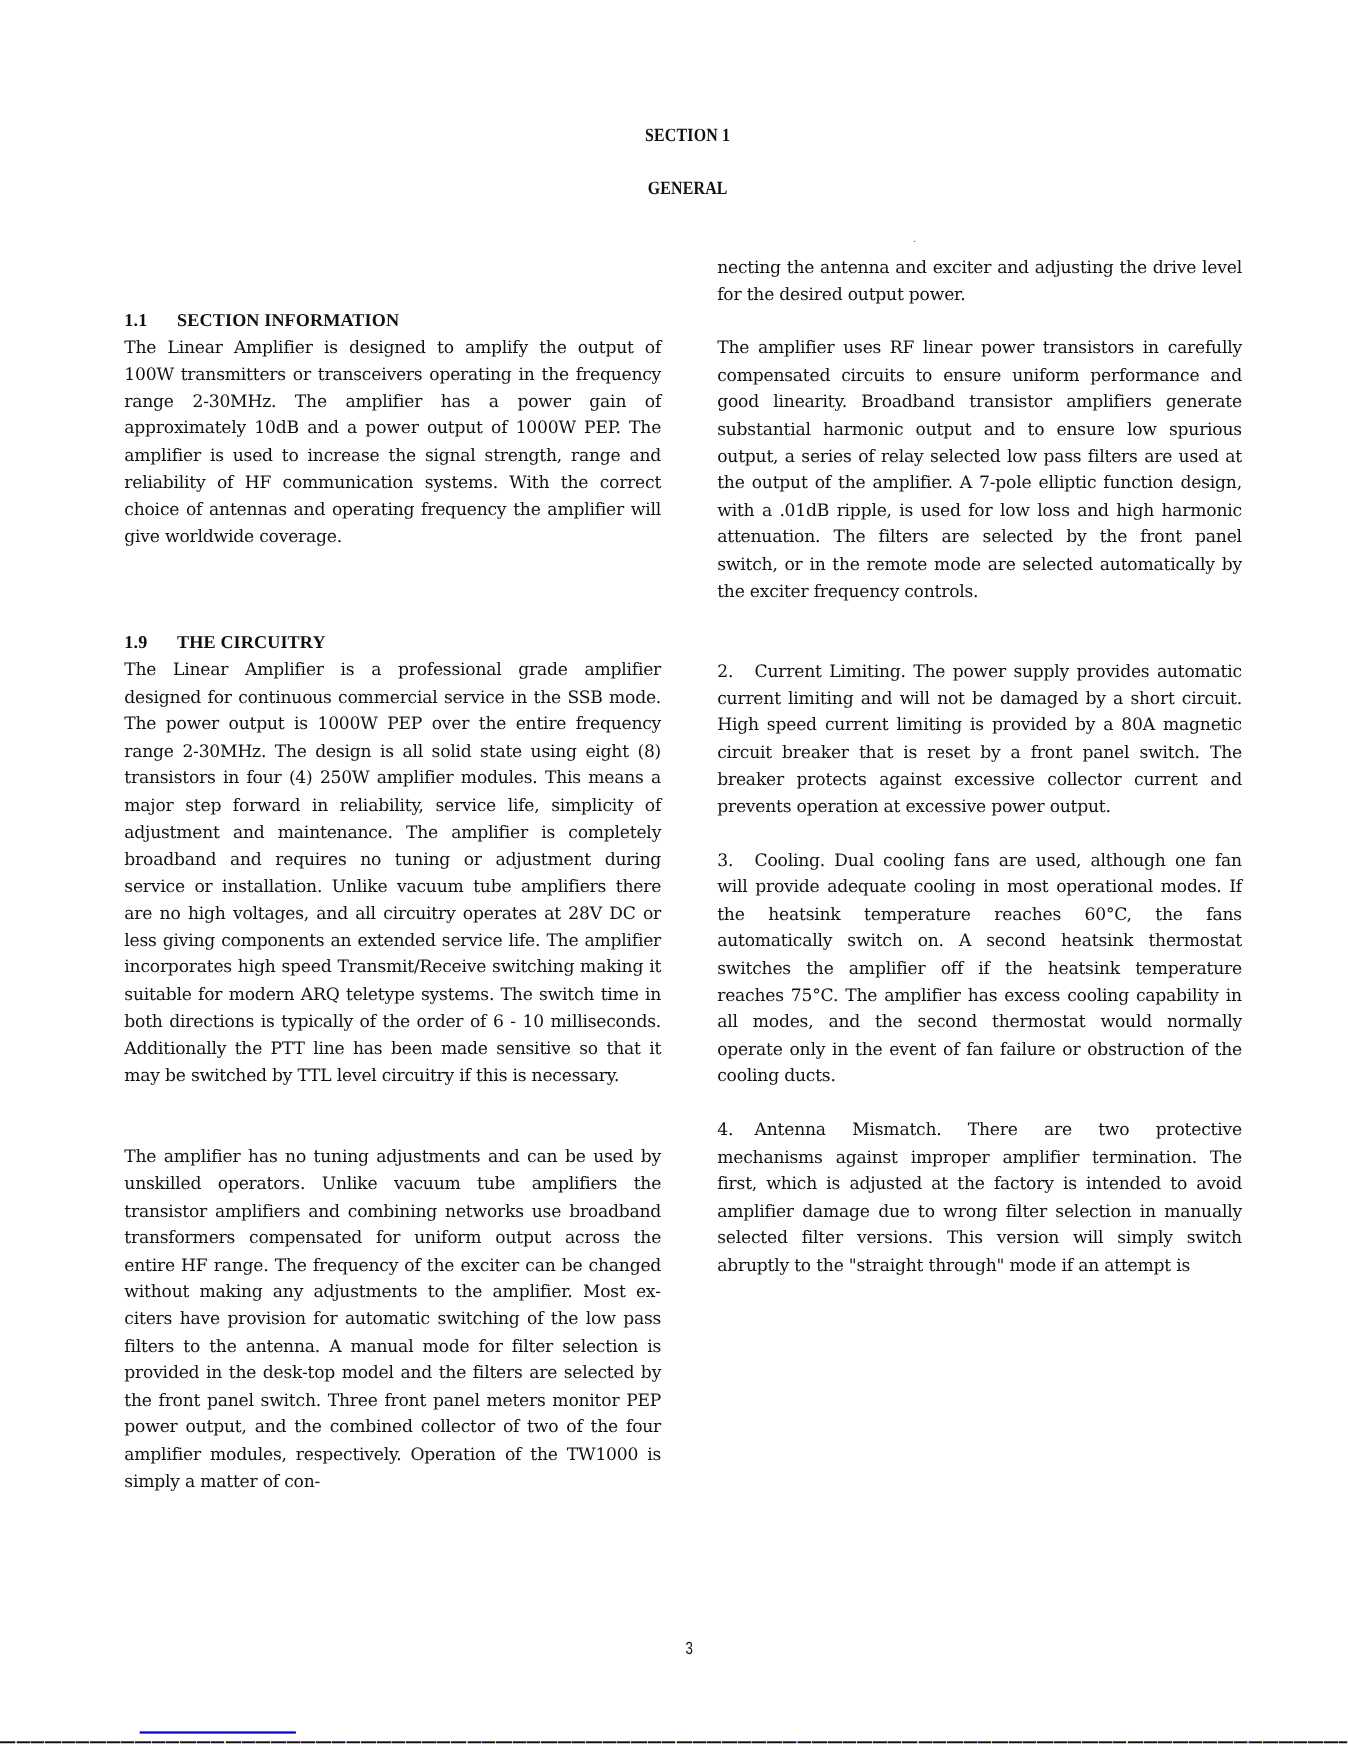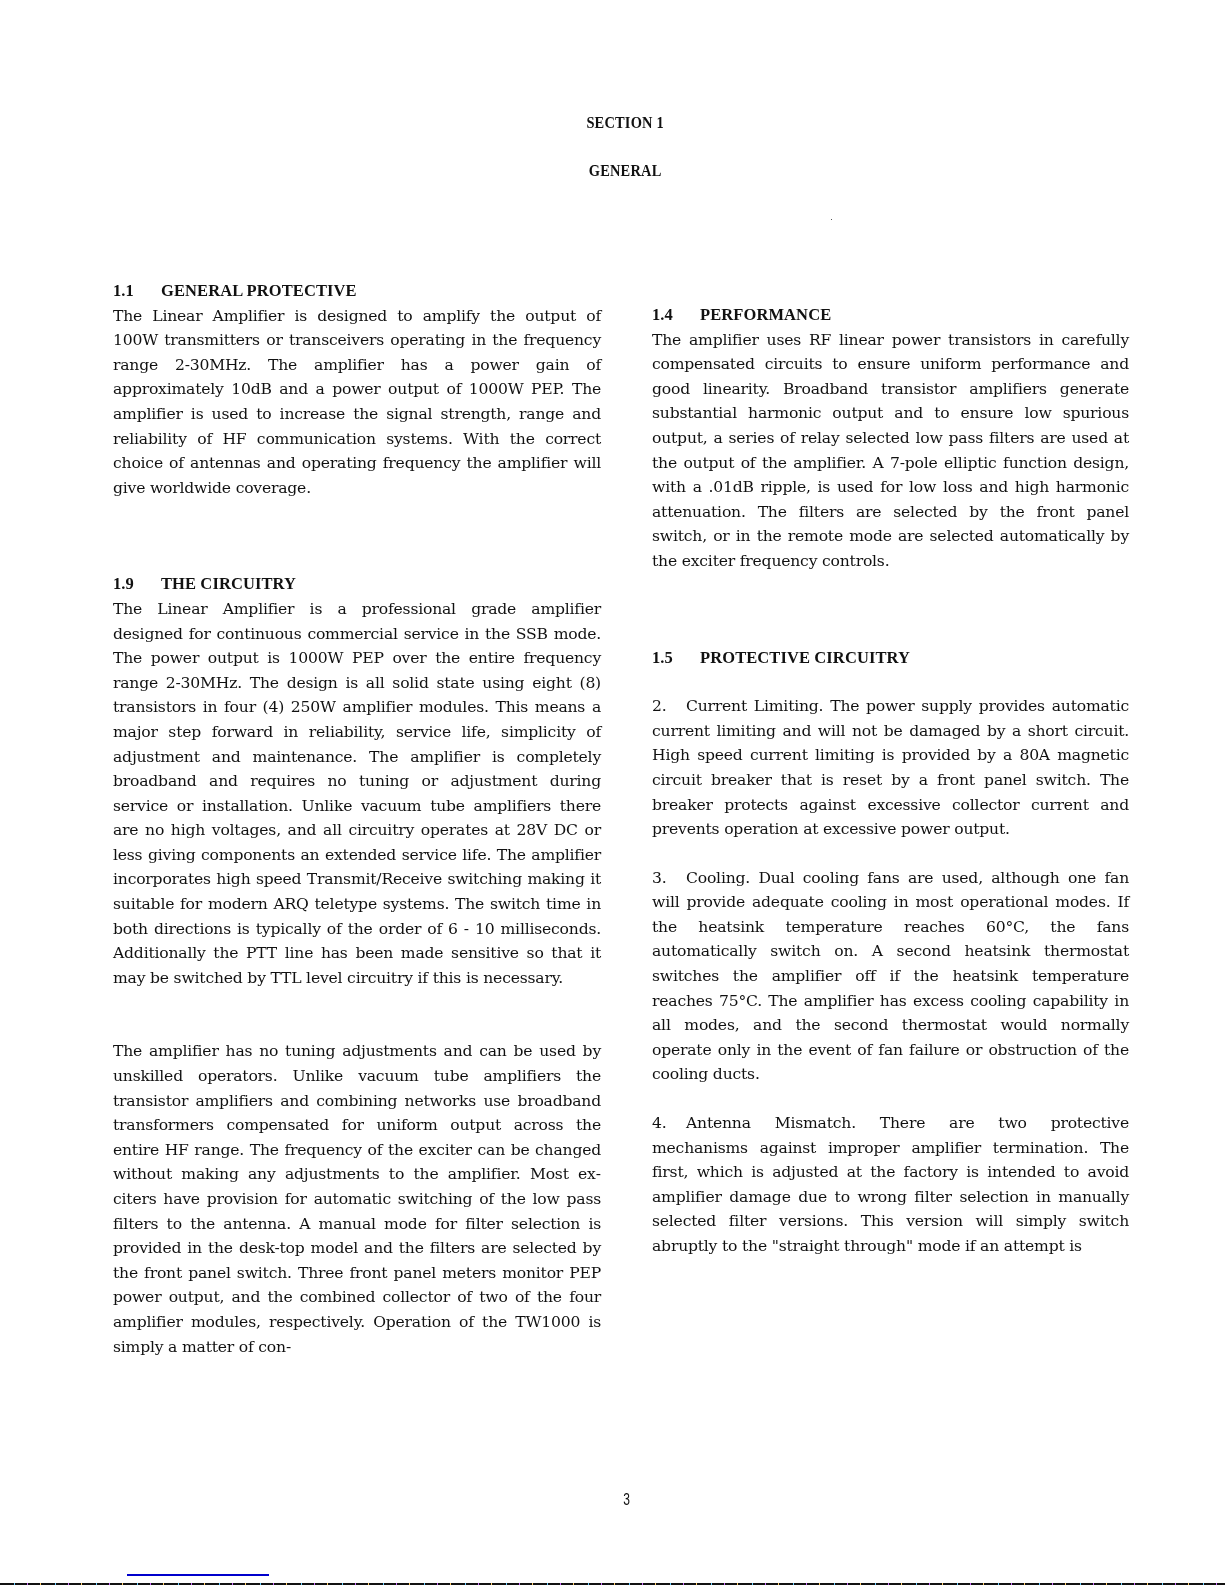--- a/index.html
+++ b/index.html
@@ -99,50 +99,45 @@
 <body>
 
 <div class="page-header section-number">SECTION 1</div>
 <div class="page-header section-title">GENERAL</div>
 
 <span class="speck" style="left:831px;top:219px;"></span>
 
 <div class="column col-left">
   <div>
     <h2 class="heading">
-      <span class="num">1.1</span><span>GENERAL PROTECTIVE</span>
+      <span class="num">1.1</span><span>SECTION INFORMATION</span>
     </h2>
     <p class="para">The Linear Amplifier is designed to amplify the output of 100W transmitters or transceivers operating in the frequency range 2-30MHz. The amplifier has a power gain of approximately 10dB and a power output of 1000W PEP. The amplifier is used to increase the signal strength, range and reliability of HF communication systems. With the correct choice of antennas and operating frequency the amplifier will give worldwide coverage.</p>
   </div>
   <div class="gap-md"></div>
   <div>
     <h2 class="heading">
       <span class="num">1.9</span><span>THE CIRCUITRY</span>
     </h2>
     <p class="para">The Linear Amplifier is a professional grade ampli­fier designed for continuous commercial service in the SSB mode. The power output is 1000W PEP over the entire frequency range 2-30MHz. The design is all solid state using eight (8) transistors in four (4) 250W amplifier modules. This means a major step forward in reliability, service life, simplicity of adjustment and maintenance. The amplifier is completely broadband and requires no tuning or ad­justment during service or installation. Unlike vacuum tube amplifiers there are no high voltages, and all circuitry operates at 28V DC or less giving components an extended service life. The amplifier incorporates high speed Transmit/Receive switching making it suitable for modern ARQ teletype systems. The switch time in both directions is typically of the order of 6 - 10 milliseconds. Additionally the PTT line has been made sensitive so that it may be switched by TTL level circuitry if this is necessary.</p>
   </div>
   <div class="gap-lg"></div>
   <div>
     <p class="para">The amplifier has no tuning adjustments and can be used by unskilled operators. Unlike vacuum tube amplifiers the transistor amplifiers and combining networks use broadband transformers compensated for uniform output across the entire HF range. The frequency of the exciter can be changed without making any adjustments to the amplifier. Most ex­citers have provision for automatic switching of the low pass filters to the antenna. A manual mode for filter selection is provided in the desk-top model and the filters are selected by the front panel switch. Three front panel meters monitor PEP power output, and the combined collector of two of the four amplifier modules, respectively. Operation of the TW1000 is simply a matter of con-</p>
   </div>
 </div>
 
 <div class="column col-right">
+  <p class="para">necting the antenna and exciter and adjusting the drive level for the desired output power.</p>
   <div class="gap-md"></div>
   <div>
-    <h2 class="heading">
-      <span class="num">1.4</span><span>PERFORMANCE</span>
-    </h2>
     <p class="para">The amplifier uses RF linear power transistors in carefully compensated circuits to ensure uniform performance and good linearity. Broadband tran­sistor amplifiers generate substantial harmonic output and to ensure low spurious output, a series of relay selected low pass filters are used at the output of the amplifier. A 7-pole elliptic function design, with a .01dB ripple, is used for low loss and high harmonic attenuation. The filters are selected by the front panel switch, or in the remote mode are selected automatically by the exciter frequency controls.</p>
   </div>
   <div class="gap-md"></div>
   <div>
-    <h2 class="heading">
-      <span class="num">1.5</span><span>PROTECTIVE CIRCUITRY</span>
-    </h2>
     <div class="gap-md"></div>
     <p class="para list-item"><span class="lnum">2.</span><span>Current Limiting. The power supply provides automatic current limiting and will not be damaged by a short circuit. High speed current limiting is provided by a 80A magnetic circuit breaker that is reset by a front panel switch. The breaker protects against excessive collector current and prevents operation at excessive power output.</span></p>
     <div class="gap-md"></div>
     <p class="para list-item"><span class="lnum">3.</span><span>Cooling. Dual cooling fans are used, although one fan will provide adequate cooling in most opera­tional modes. If the heatsink temperature reaches 60°C, the fans automatically switch on. A second heatsink thermostat switches the amplifier off if the heatsink temperature reaches 75°C. The amplifier has excess cooling capability in all modes, and the second thermostat would normally operate only in the event of fan failure or obstruc­tion of the cooling ducts.</span></p>
     <div class="gap-md"></div>
     <p class="para list-item"><span class="lnum">4.</span><span>Antenna Mismatch. There are two protective mechanisms against improper amplifier termination. The first, which is adjusted at the factory is intended to avoid amplifier damage due to wrong filter selection in manually selected filter ver­sions. This version will simply switch abruptly to the "straight through" mode if an attempt is</span></p>
   </div>
 </div>
 
 <div class="page-number">3</div>

